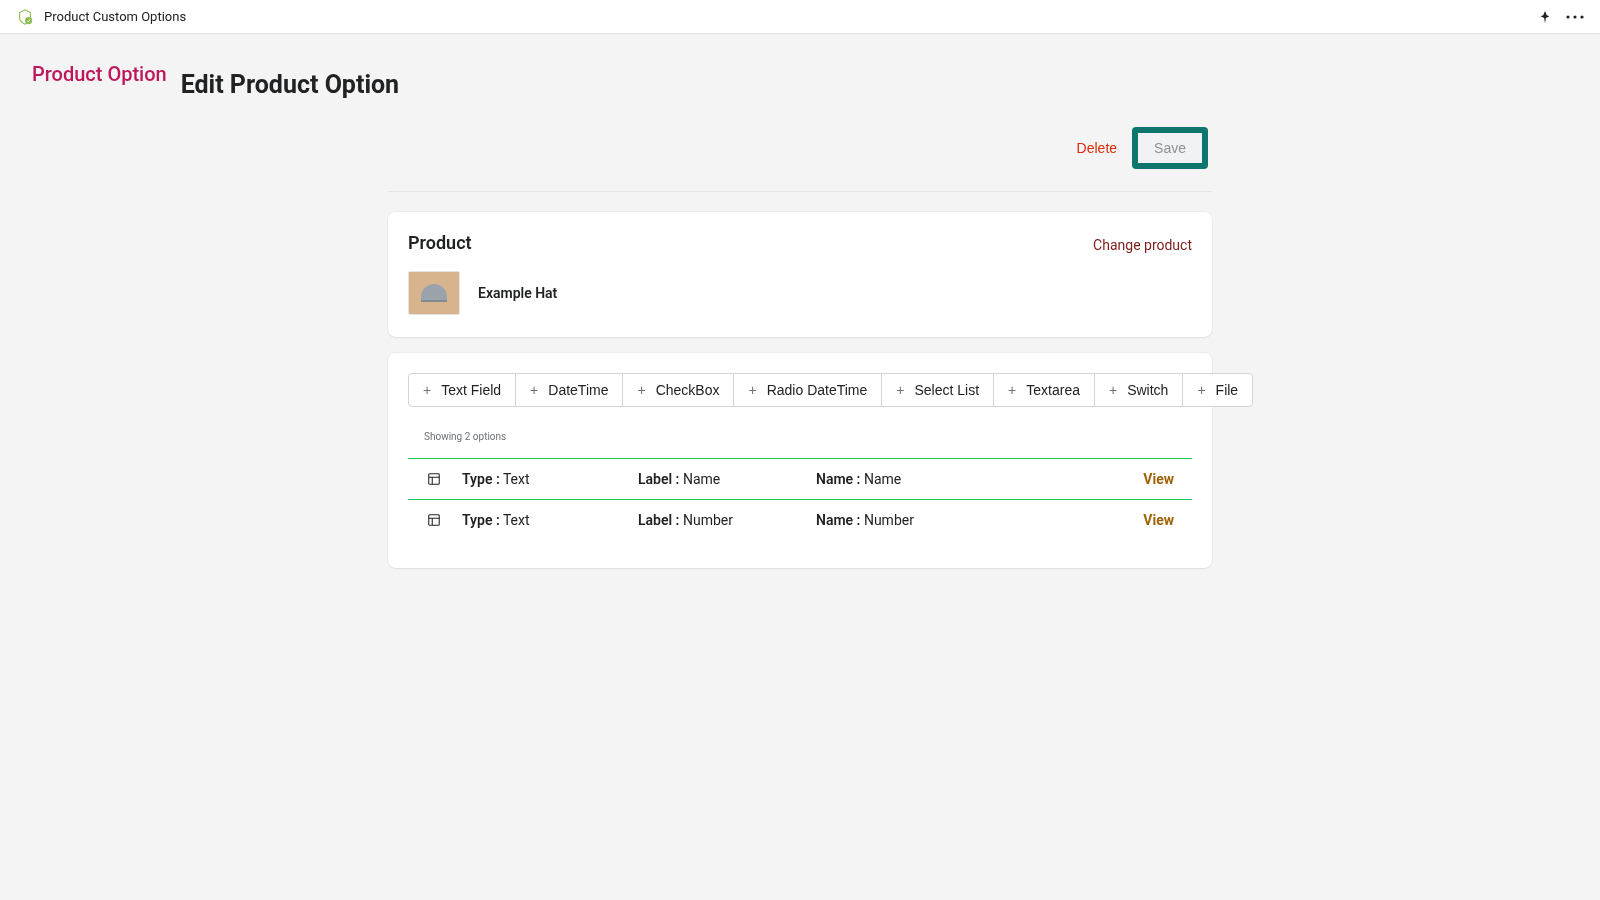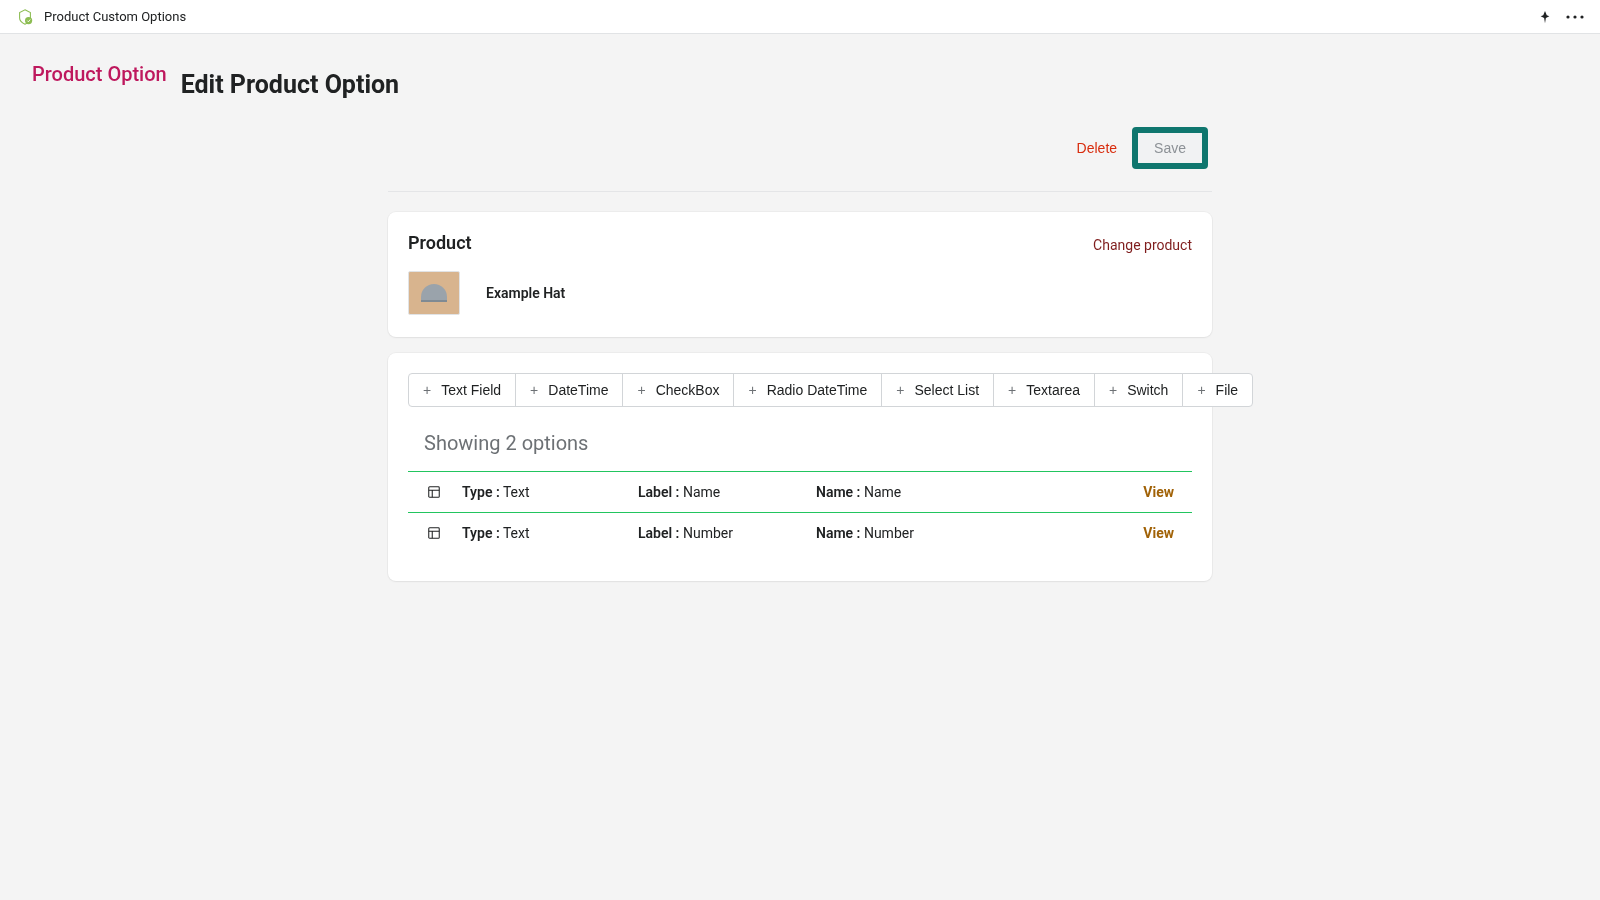--- a/index.html
+++ b/index.html
@@ -162,21 +162,20 @@
       height: 18px;
       background: #9aa3ab;
       border-top-left-radius: 13px;
       border-top-right-radius: 13px;
       border-bottom: 2px solid #7f8a93;
     }
     .product-name {
       font-size: 14px;
       font-weight: 600;
       color: #202223;
-      margin-left: 8px;
     }
 
     
     .types-card {
       padding: 20px 20px 28px 20px;
     }
     .type-btn-row {
       display: flex;
       gap: 0;
       flex-wrap: nowrap;
@@ -213,21 +212,21 @@
       border-top-right-radius: 4px;
       border-bottom-right-radius: 4px;
     }
     .plus {
       color: #6d7175;
       font-weight: 300;
       font-size: 14px;
     }
 
     .showing-text {
-      font-size: 20px;
+      font-size: 10px;
       color: #6d7175;
       padding: 4px 16px 16px 16px;
     }
 
     
     .option-row {
       display: flex;
       align-items: center;
       padding: 12px 16px;
       border-top: 1px solid #22c55e;

